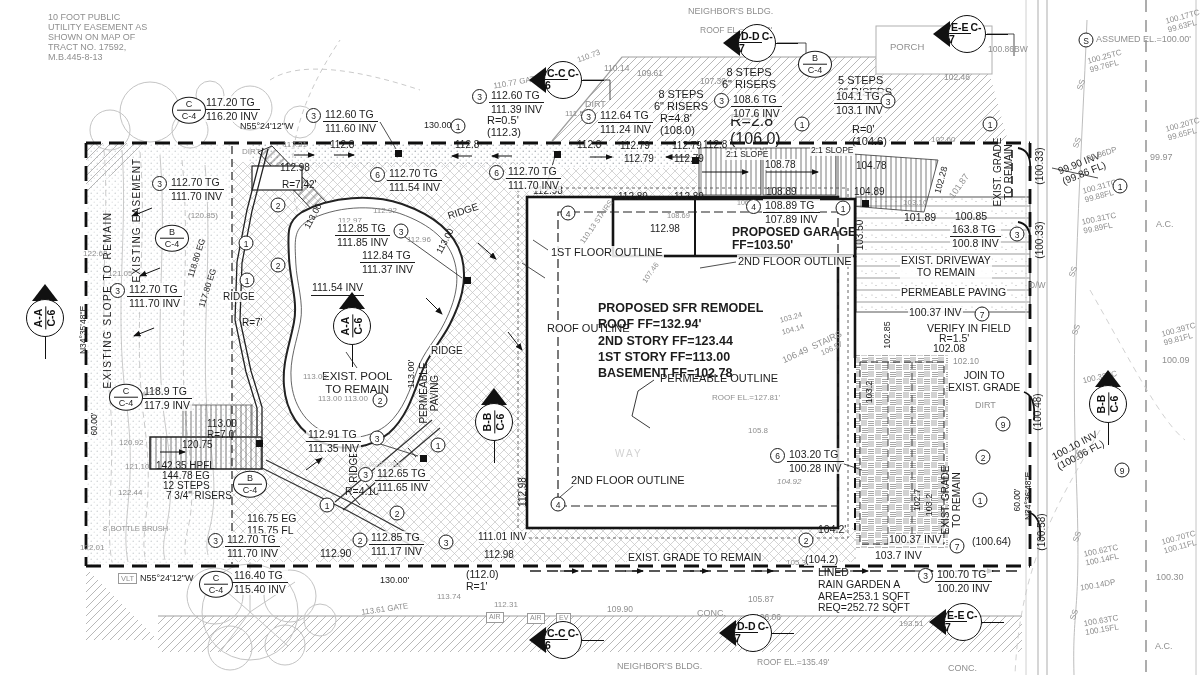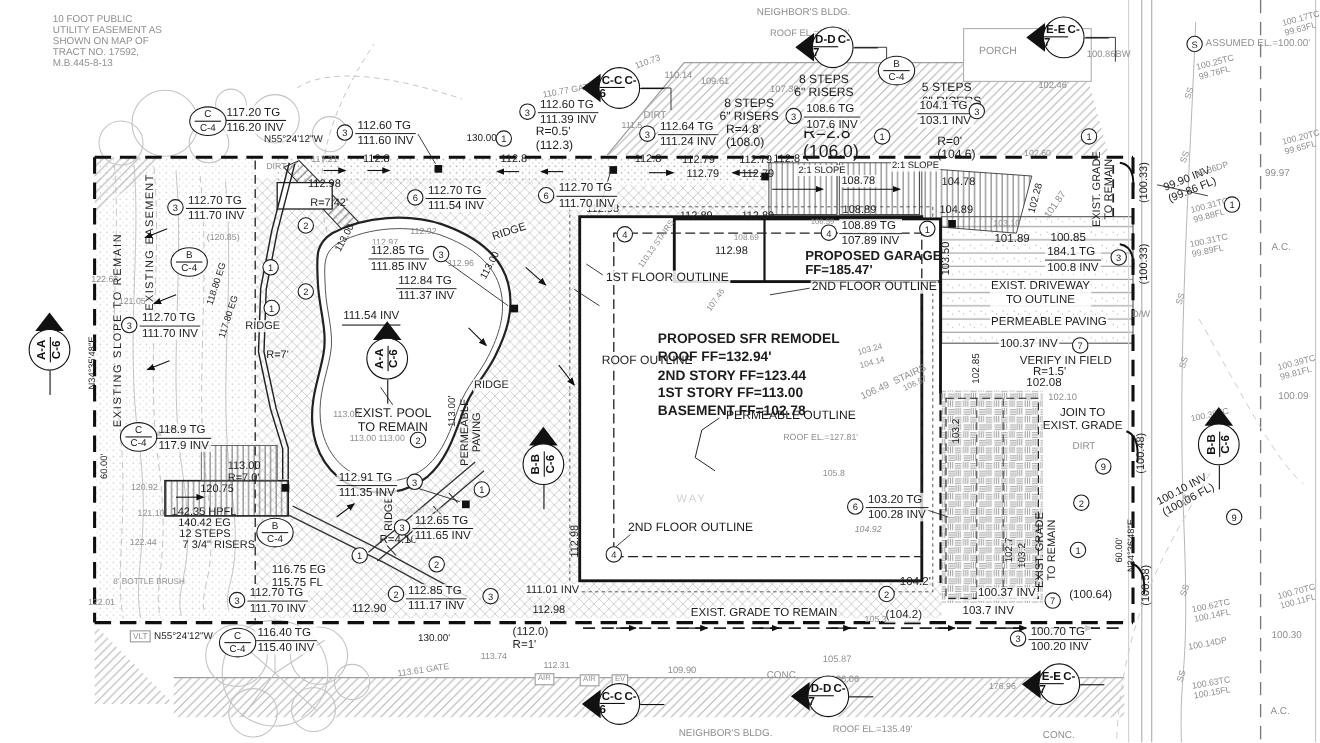--- a/index.html
+++ b/index.html
@@ -8,21 +8,21 @@
   #bg{position:absolute;left:0;top:0;}
   #anno{position:absolute;left:0;top:0;width:1200px;height:675px;}
   .lb{position:absolute;white-space:pre-line;line-height:1.12;color:#1c1c1c;letter-spacing:0;}
   .lb.k{color:#1c1c1c}.lb.g{color:#8f8f8f}.lb.lg{color:#d2d2d2}
   .lb.bg{background:rgba(255,255,255,.85);padding:0 1px;}
   .lb.u{border-bottom:1.2px solid #1c1c1c;padding-bottom:1px;}
   .lb.box{border:1px solid #9a9a9a;background:#fff;padding:0 2px;line-height:1.25;}
   .cn{display:inline-flex;width:13px;height:13px;border:1.1px solid #1c1c1c;border-radius:50%;
       align-items:center;justify-content:center;font-size:8.5px;background:#fff;color:#1c1c1c;flex:none;}
   .cn.abs{position:absolute;transform:translate(-50%,-50%);}
-  .fr{position:absolute;display:flex;align-items:center;gap:2px;color:#1c1c1c;}
+  .fr{position:absolute;display:flex;align-items:flex-start;gap:2px;color:#1c1c1c;}
   .fr .stk{display:flex;flex-direction:column;font-size:10.5px;line-height:1.15;}
   .fr .stk .t{border-bottom:1.2px solid #1c1c1c;padding:0 2px 0.5px;}
   .fr .stk span{background:rgba(255,255,255,.78);white-space:nowrap;padding:0 2px;}
   .cm{position:absolute;transform:translate(-50%,-50%);width:32px;border:1.2px solid #1c1c1c;
       border-radius:50%;background:#fff;text-align:center;font-size:9px;line-height:1.2;padding:1px 0;color:#1c1c1c;}
   .cm .t{display:block;border-bottom:1px solid #1c1c1c;margin:0 4px;}
   .sm{position:absolute;transform:translate(-50%,-50%);}
   .sm .circ{width:36px;height:36px;border:1.8px solid #111;border-radius:50%;background:#fff;
       display:flex;flex-direction:column;align-items:center;justify-content:center;
       font-size:10.5px;font-weight:bold;color:#111;position:relative;z-index:2;line-height:1.1;}
@@ -321,21 +321,21 @@
       <div class="lb k" style="font-size: 12.5px; font-weight: bold; line-height: 1.3; left: 598px; top: 300px;">PROPOSED SFR REMODEL
 ROOF FF=132.94'
 2ND STORY FF=123.44
 1ST STORY FF=113.00
 BASEMENT FF=102.78</div>
       <div class="lb k" style="font-size: 11px; left: 660px; top: 372px;">PERMEABLE OUTLINE</div>
       <div class="lb g" style="font-size: 8px; left: 712px; top: 394px;">ROOF EL.=127.81'</div>
       <div class="lb lg" style="font-size: 10px; letter-spacing: 2px; left: 615px; top: 448px;">WAY</div>
       <div class="lb lg" style="font-size: 7px; left: 360px; top: 461px;">FLAGSTONE</div>
       <div class="lb k" style="font-size: 12px; font-weight: bold; left: 732px; top: 226px;">PROPOSED GARAGE
-FF=185.47'</div>
+FF=103.50'</div>
       <div class="lb k bg" style="font-size: 11px; left: 737px; top: 255px;">2ND FLOOR OUTLINE</div>
       <div class="lb k bg" style="font-size: 11px; left: 570px; top: 474px;">2ND FLOOR OUTLINE</div>
       <div class="lb k bg" style="font-size: 10px; left: 764px; top: 159px;">108.78</div>
       <div class="lb k" style="font-size: 10px; left: 766px; top: 186px;">108.89</div>
       <div class="lb k" style="font-size: 10px; left: 856px; top: 160px;">104.78</div>
       <div class="lb k" style="font-size: 10px; left: 854px; top: 186px;">104.89</div>
       <div class="lb k" style="font-size: 9px; left: 941px; top: 180px; transform: translate(-50%, -50%) rotate(-75deg); white-space: pre;">102.28</div>
       <div class="lb g" style="font-size: 9px; left: 959px; top: 186px; transform: translate(-50%, -50%) rotate(-55deg); white-space: pre;">101.87</div>
       <div class="lb g" style="font-size: 8px; left: 931px; top: 136px;">102.60</div>
       <div class="lb g" style="font-size: 7px; left: 737px; top: 199px;">106.59</div>
@@ -345,21 +345,21 @@
       <div class="lb g" style="font-size: 7.5px; left: 791px; top: 318px; transform: translate(-50%, -50%) rotate(-15deg); white-space: pre;">103.24</div>
       <div class="lb g" style="font-size: 7.5px; left: 793px; top: 330px; transform: translate(-50%, -50%) rotate(-15deg); white-space: pre;">104.14</div>
       <div class="lb g" style="font-size: 9px; left: 812px; top: 347px; transform: translate(-50%, -50%) rotate(-25deg); white-space: pre;">106.49  STAIRS</div>
       <div class="lb g" style="font-size: 7.5px; left: 832px; top: 349px; transform: translate(-50%, -50%) rotate(-25deg); white-space: pre;">106.57</div>
       <div class="lb k" style="font-size: 10px; text-align: center; left: 1003px; top: 172px; transform: translate(-50%, -50%) rotate(-90deg); white-space: pre;">EXIST. GRADE
 TO REMAIN</div>
       <div class="lb g" style="font-size: 8px; left: 903px; top: 199px;">103.10</div>
       <div class="lb k" style="font-size: 10.5px; left: 904px; top: 212px;">101.89</div>
       <div class="lb k" style="font-size: 10.5px; left: 955px; top: 211px;">100.85</div>
       <div class="lb k bg" style="font-size: 10.5px; text-align: center; left: 900px; top: 255px;">EXIST. DRIVEWAY
-TO OUTLINE</div>
+TO REMAIN</div>
       <div class="lb k bg" style="font-size: 10.5px; left: 900px; top: 287px;">PERMEABLE PAVING</div>
       <div class="lb k bg" style="font-size: 10.5px; left: 908px; top: 307px;">100.37 INV</div>
       <div class="lb k bg" style="font-size: 10.5px; left: 926px; top: 323px;">VERIFY IN FIELD</div>
       <div class="lb k bg" style="font-size: 10.5px; left: 938px; top: 333px;">R=1.5'</div>
       <div class="lb k bg" style="font-size: 10.5px; left: 932px; top: 343px;">102.08</div>
       <div class="lb g" style="font-size: 8.5px; left: 953px; top: 357px;">102.10</div>
       <div class="lb k" style="font-size: 10.5px; text-align: center; left: 948px; top: 370px;">JOIN TO
 EXIST. GRADE</div>
       <div class="lb g" style="font-size: 9px; left: 975px; top: 400px;">DIRT</div>
       <div class="lb k" style="font-size: 10px; left: 860px; top: 235px; transform: translate(-50%, -50%) rotate(-90deg); white-space: pre;">103.50</div>
@@ -411,21 +411,25 @@
       <div class="lb g" style="font-size: 8px; left: 1079px; top: 455px; transform: translate(-50%, -50%) rotate(-72deg); white-space: pre;">SS</div>
       <div class="lb g" style="font-size: 8px; left: 1078px; top: 537px; transform: translate(-50%, -50%) rotate(-72deg); white-space: pre;">SS</div>
       <div class="lb g" style="font-size: 8px; left: 1075px; top: 615px; transform: translate(-50%, -50%) rotate(-72deg); white-space: pre;">SS</div>
       <div class="lb k" style="font-size: 10px; text-align: center; left: 951px; top: 500px; transform: translate(-50%, -50%) rotate(-90deg); white-space: pre;">EXIST. GRADE
 TO REMAIN</div>
       <div class="lb k bg" style="font-size: 10.5px; left: 888px; top: 534px;">100.37 INV</div>
       <div class="lb k" style="font-size: 10.5px; left: 972px; top: 536px;">(100.64)</div>
       <div class="lb k bg" style="font-size: 10.5px; left: 874px; top: 550px;">103.7 INV</div>
       <div class="lb g" style="font-size: 8px; left: 777px; top: 478px; font-style: italic;">104.92</div>
       <div class="lb g" style="font-size: 8px; left: 748px; top: 427px;">105.8</div>
-      <div class="lb g" style="font-size: 8px; left: 899px; top: 620px;">176.96</div>
+      <div class="lb k" style="font-size: 10.5px; left: 818px; top: 567px;">LINED
+RAIN GARDEN A
+AREA=253.1 SQFT
+REQ=252.72 SQFT</div>
+      <div class="lb g" style="font-size: 8px; left: 899px; top: 620px;">193.51</div>
       <div class="lb g" style="font-size: 9px; left: 948px; top: 663px;">CONC.</div>
       <div class="lb k bg" style="font-size: 10.5px; left: 627px; top: 552px;">EXIST. GRADE TO REMAIN</div>
       <div class="lb k bg" style="font-size: 10.5px; left: 804px; top: 554px;">(104.2)</div>
       <div class="lb k" style="font-size: 10.5px; left: 818px; top: 524px;">104.2'</div>
       <div class="lb g" style="font-size: 8px; left: 786px; top: 559px;">105.3</div>
       <div class="lb g" style="font-size: 8.5px; left: 748px; top: 595px;">105.87</div>
       <div class="lb g" style="font-size: 8.5px; left: 755px; top: 613px;">106.06</div>
       <div class="lb g" style="font-size: 8.5px; left: 607px; top: 605px;">109.90</div>
       <div class="lb g" style="font-size: 9px; left: 697px; top: 608px;">CONC.</div>
       <div class="lb g" style="font-size: 9px; left: 617px; top: 661px;">NEIGHBOR'S BLDG.</div>
@@ -445,21 +449,21 @@
       <div class="lb k" style="font-size: 10px; left: 533px; top: 185px;">112.98</div>
       <div class="lb k" style="font-size: 10px; left: 618px; top: 191px;">112.89</div>
       <div class="lb k" style="font-size: 10px; left: 674px; top: 191px;">112.89</div>
       <div class="lb k" style="font-size: 10.5px; left: 320px; top: 548px;">112.90</div>
       <div class="lb k" style="font-size: 10.5px; left: 345px; top: 486px;">R=4.10'</div>
       <div class="lb k" style="font-size: 10px; left: 242px; top: 317px;">R=7'</div>
       <div class="lb k" style="font-size: 10px; left: 207px; top: 418px;">113.00
 R=7.0'</div>
       <div class="lb k" style="font-size: 10px; left: 182px; top: 439px;">120.75</div>
       <div class="lb k" style="font-size: 10px; line-height: 1; left: 156px; top: 461px;">142.35 HPFL</div>
-      <div class="lb k" style="font-size: 10px; line-height: 1; left: 162px; top: 471px;">140.42 EG</div>
+      <div class="lb k" style="font-size: 10px; line-height: 1; left: 162px; top: 471px;">144.78 EG</div>
       <div class="lb k" style="font-size: 10px; line-height: 1; left: 163px; top: 481px;">12 STEPS</div>
       <div class="lb k" style="font-size: 10px; line-height: 1; left: 166px; top: 491px;">7 3/4" RISERS</div>
       <div class="lb k" style="font-size: 8.5px; left: 197px; top: 258px; transform: translate(-50%, -50%) rotate(-72deg); white-space: pre;">118.80 EG</div>
       <div class="lb k" style="font-size: 8.5px; left: 208px; top: 288px; transform: translate(-50%, -50%) rotate(-72deg); white-space: pre;">117.80 EG</div>
       <div class="lb k bg" style="font-size: 10.5px; left: 246px; top: 513px;">116.75 EG
 115.75 FL</div>
       <div class="lb k bg u" style="font-size: 10.5px; left: 311px; top: 282px;">111.54 INV</div>
       <div class="lb g box" style="font-size: 7.5px; left: 118px; top: 573px;">VLT</div>
       <div class="lb g" style="font-size: 7.5px; left: 103px; top: 525px;">8' BOTTLE BRUSH</div>
       <div class="lb g" style="font-size: 8px; left: 80px; top: 544px;">122.01</div>
@@ -574,21 +578,21 @@
       </div>
       <div class="fr" style="left: 918px; top: 568px;">
         <span class="cn">3</span>
         <span class="stk">
           <span class="t">100.70 TG</span>
           <span>100.20 INV</span>
         </span>
       </div>
       <div class="fr" style="left: 950px; top: 223px;">
         <span class="stk">
-          <span class="t">184.1 TG</span>
+          <span class="t">163.8 TG</span>
           <span>100.8 INV</span>
         </span>
       </div>
       <div class="fr" style="left: 746px; top: 199px;">
         <span class="cn">4</span>
         <span class="stk">
           <span class="t">108.89 TG</span>
           <span>107.89 INV</span>
         </span>
       </div>

